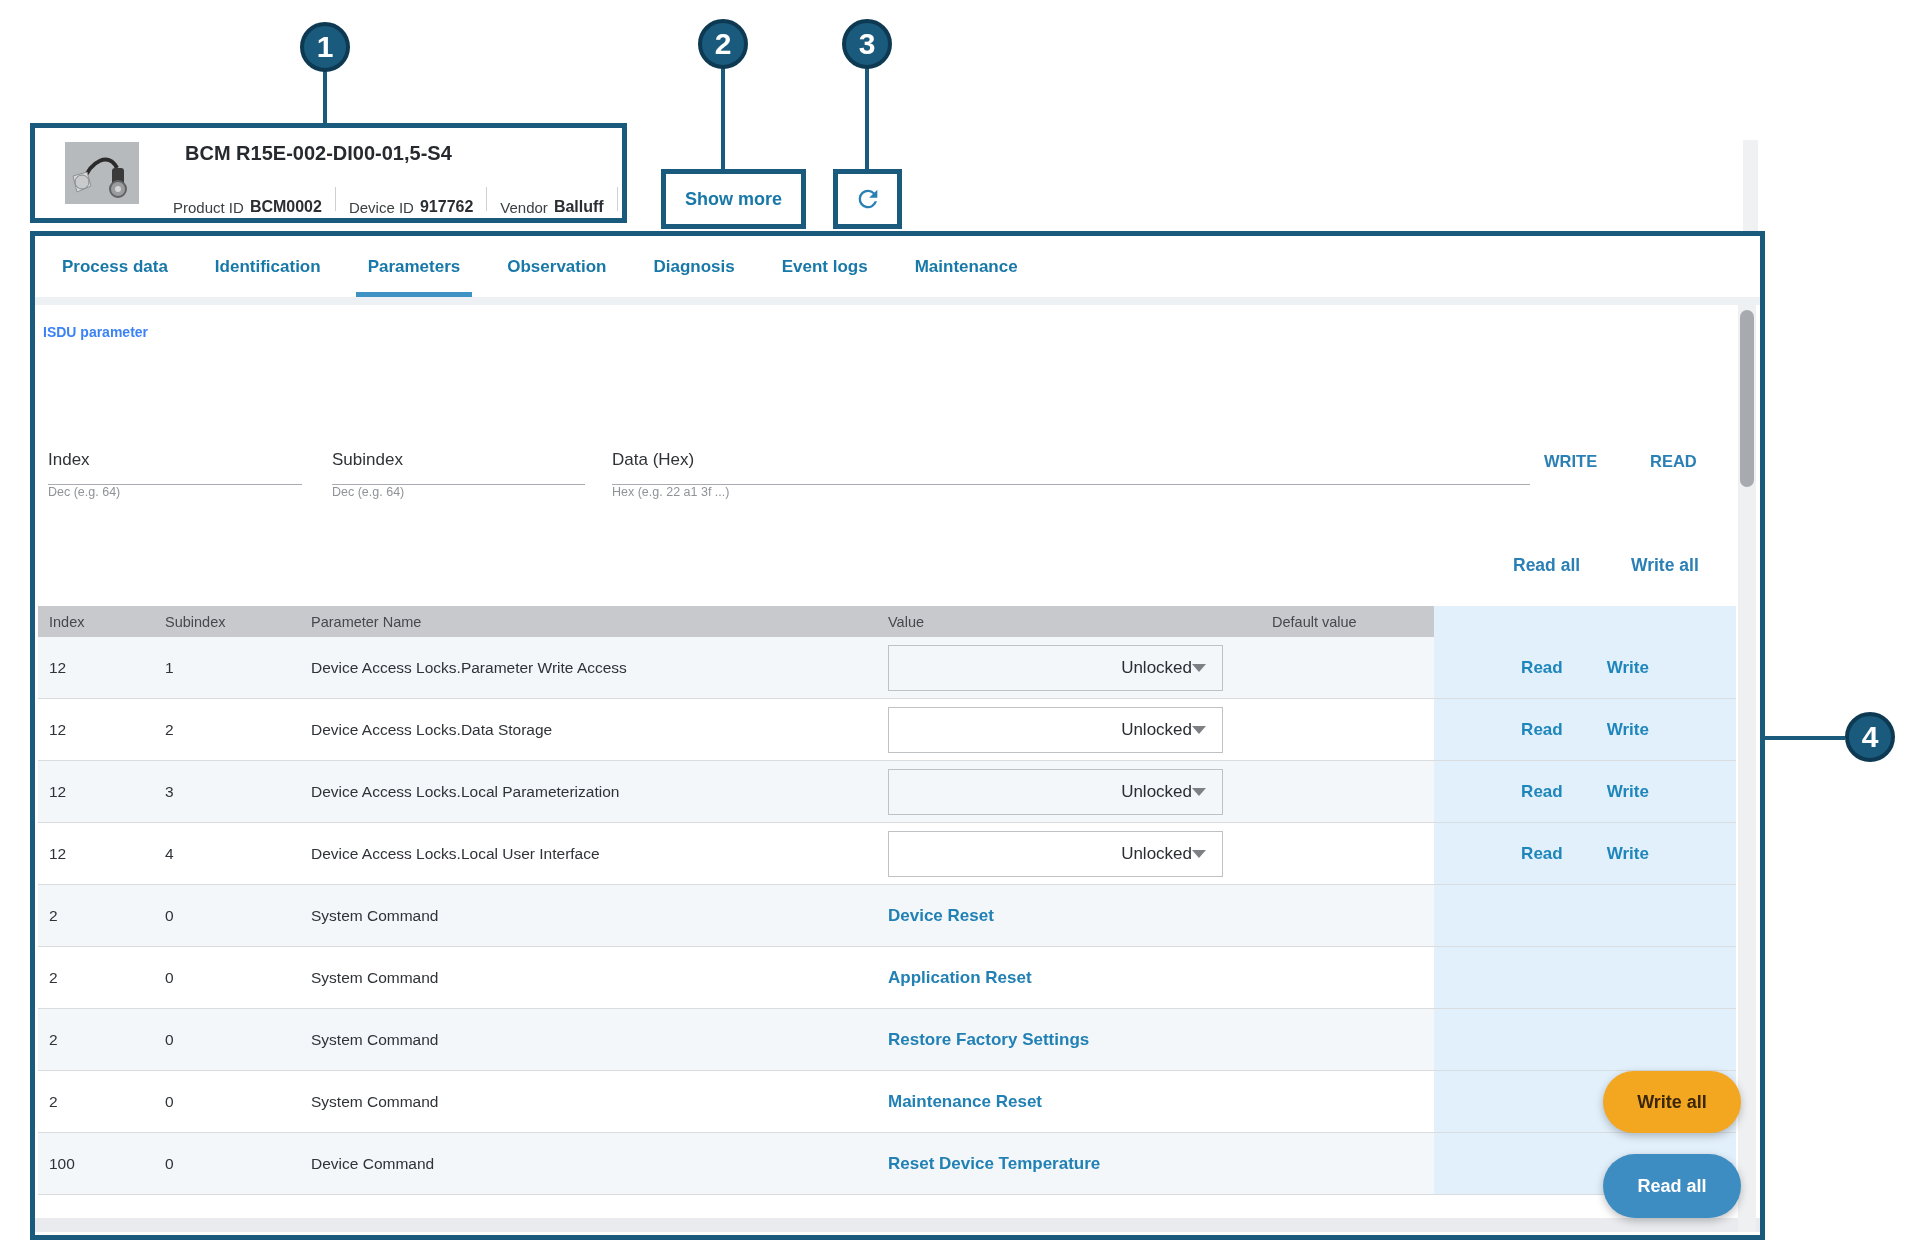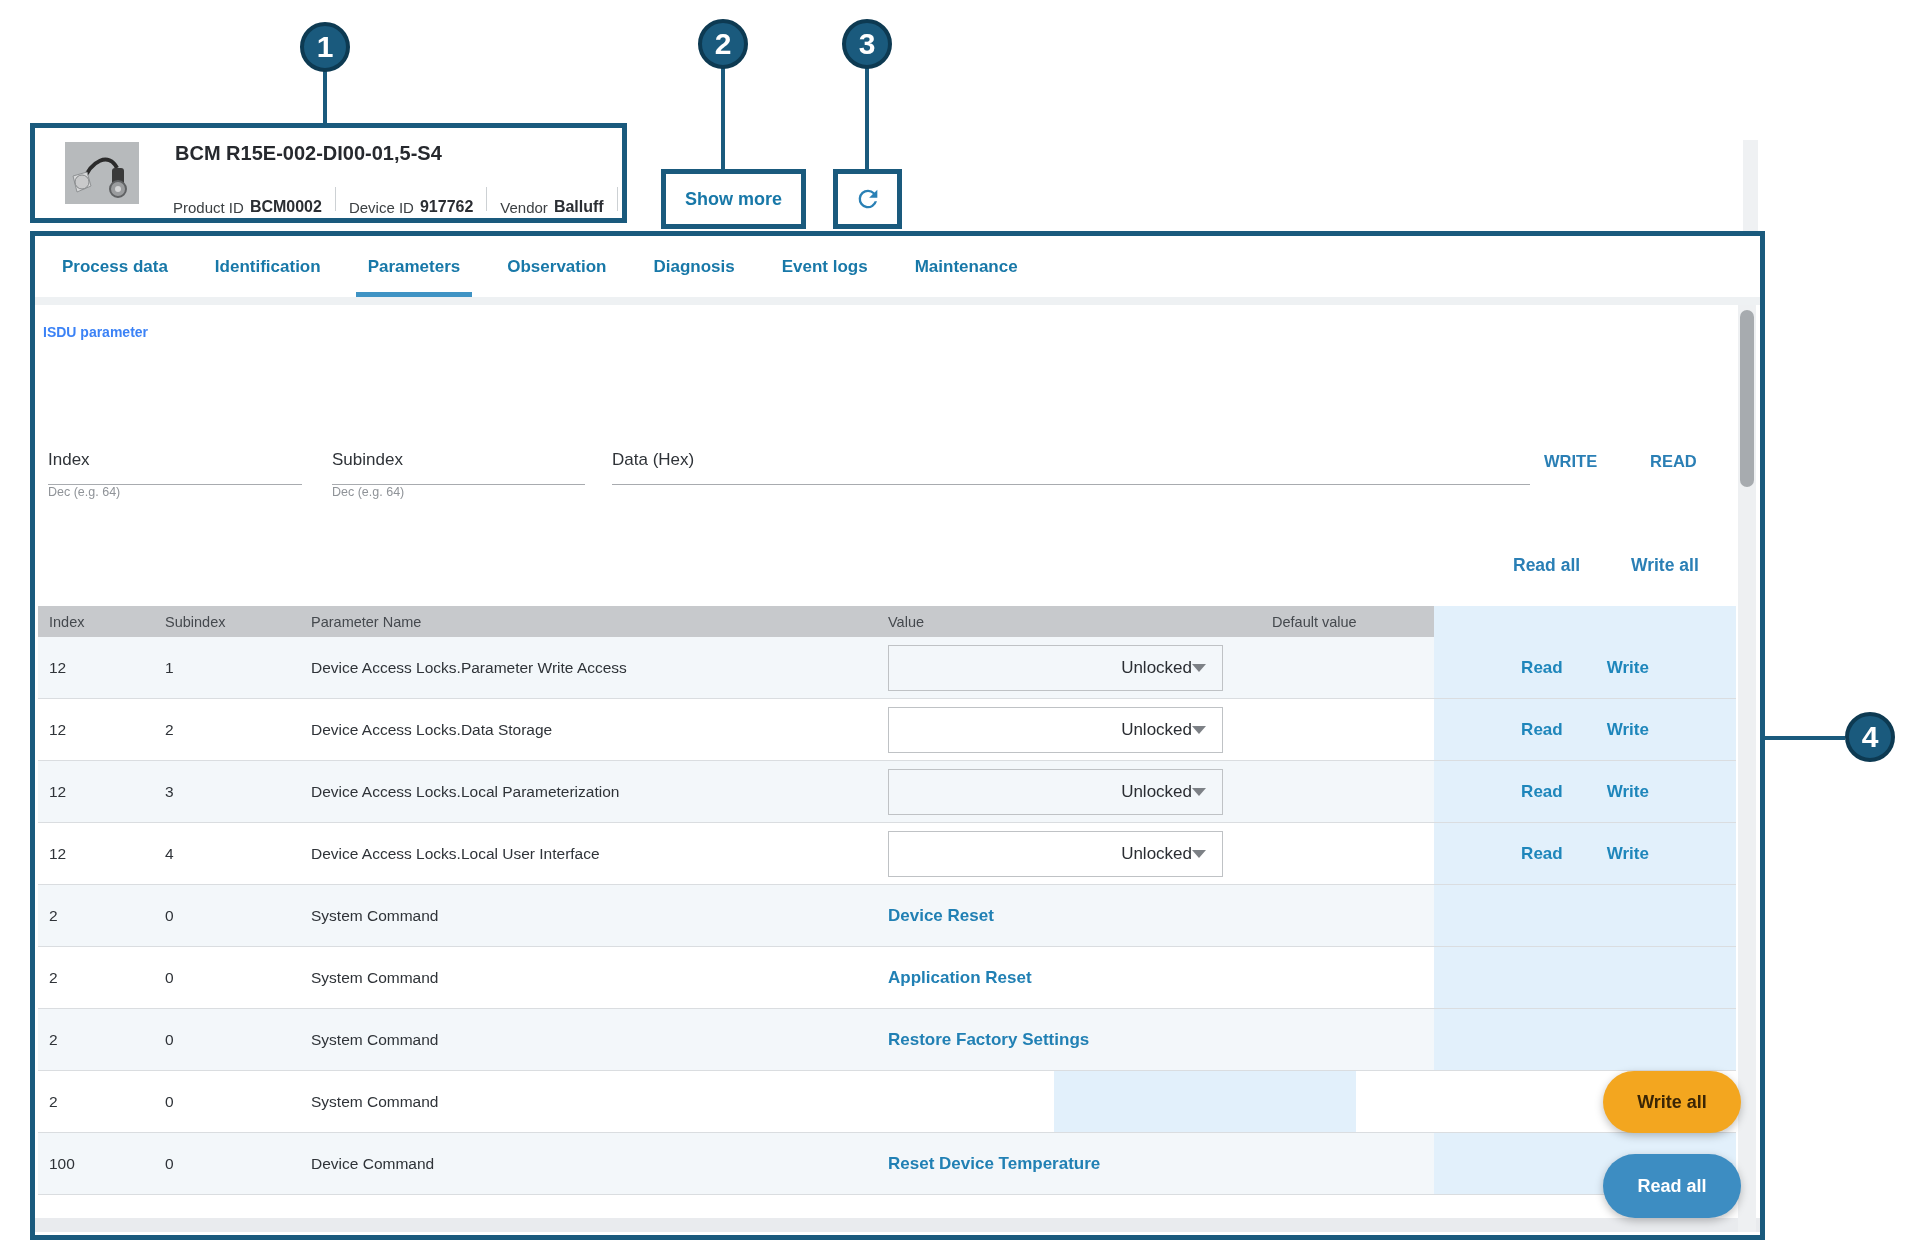--- a/index.html
+++ b/index.html
@@ -14,21 +14,21 @@
     position:absolute; width:50px; height:50px; border-radius:50%;
     background:#1a5a7d; border:4px solid #0d3a52; color:#ffffff;
     display:flex; align-items:center; justify-content:center;
     font-size:30px; font-weight:bold; z-index:30;
   }
   .callout-line { position:absolute; background:#1a5a7d; z-index:29; }
 
   
   .device-box { position:absolute; left:30px; top:123px; width:597px; height:100px; border:5px solid #1a5a7d; background:#ffffff; }
   .device-thumb { position:absolute; left:30px; top:14px; width:74px; height:62px; background:#b7babc; }
-  .device-title { position:absolute; left:140px; top:14px; font-size:20px; font-weight:bold; color:#26292e; }
+  .device-title { position:absolute; left:150px; top:14px; font-size:20px; font-weight:bold; color:#26292e; }
   .device-info { position:absolute; left:138px; top:54px; display:flex; align-items:center; gap:13px; font-size:15px; color:#3c4043; white-space:nowrap; }
   .device-info .val { font-weight:bold; color:#2b2e33; font-size:16px; margin-left:6px; }
   .device-info .divider { width:1px; height:24px; background:#cdd1d4; }
   .pair { display:flex; align-items:center;margin-top:16px; }
 
   .showmore-box { position:absolute; left:661px; top:169px; width:145px; height:60px; border:5px solid #1a5a7d; background:#ffffff; display:flex; align-items:center; justify-content:center; }
   .showmore-box span { color:#1878a8; font-weight:bold; font-size:18px; cursor:pointer; }
   .refresh-box { position:absolute; left:833px; top:169px; width:69px; height:60px; border:5px solid #1a5a7d; background:#ffffff; display:flex; align-items:center; justify-content:center; }
 
   
@@ -180,20 +180,21 @@
       <div class="fhint">Dec (e.g. 64)</div>
     </div>
     <div class="field field-subindex">
       <div class="flabel">Subindex</div>
       <div class="fline"></div>
       <div class="fhint">Dec (e.g. 64)</div>
     </div>
     <div class="field field-data">
       <div class="flabel">Data (Hex)</div>
       <div class="fline"></div>
+      <div class="fhint">Hex (e.g. 22 a1 3f ...)</div>
     </div>
 
     <div class="linkbtn write-link">WRITE</div>
     <div class="linkbtn read-link">READ</div>
 
     <div class="linkbtn readall-link">Read all</div>
     <div class="linkbtn writeall-link">Write all</div>
 
     <div class="ptable">
       <div class="trow thead">
@@ -303,20 +304,23 @@
             <span class="cmd-link">Restore Factory Settings</span>
           </div>
         <div class="cell c-default"></div>
         <div class="cell c-actions"></div>
       </div>
 
       <div class="trow">
         <div class="cell c-index">2</div>
         <div class="cell c-sub">0</div>
         <div class="cell c-name">System Command</div>
+        <div class="cell c-value">
+            <span class="cmd-link">Maintenance Reset</span>
+          </div>
         <div class="cell c-default"></div>
         <div class="cell c-actions"></div>
       </div>
 
       <div class="trow alt">
         <div class="cell c-index">100</div>
         <div class="cell c-sub">0</div>
         <div class="cell c-name">Device Command</div>
         <div class="cell c-value">
             <span class="cmd-link">Reset Device Temperature</span>

